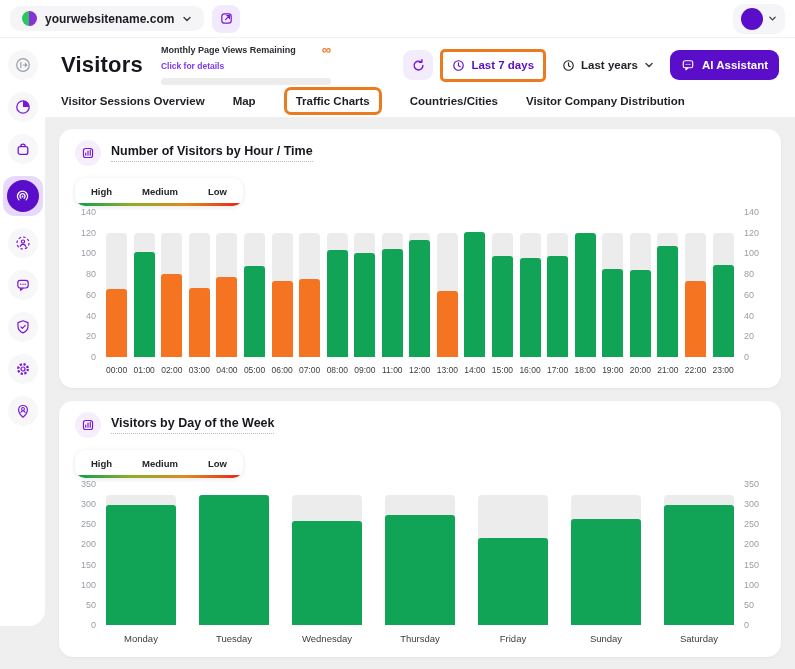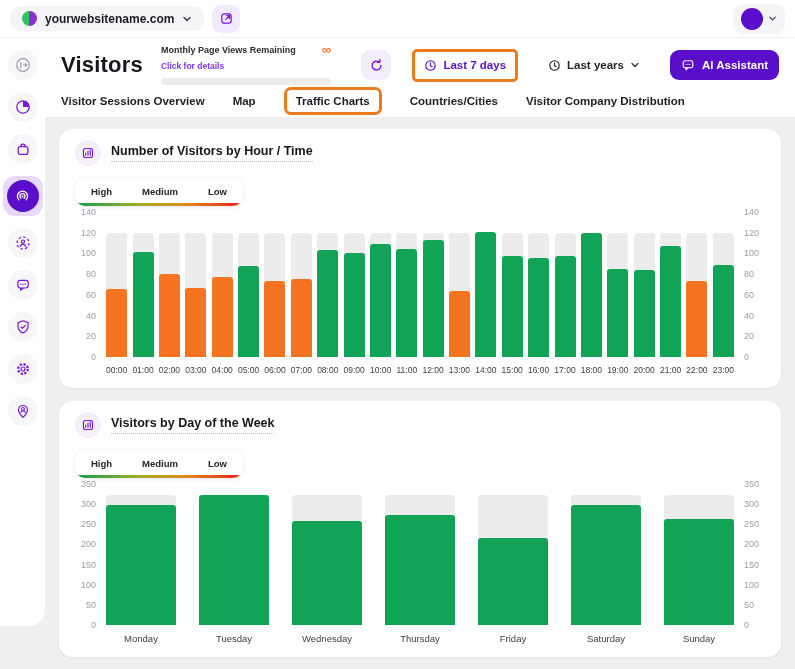--- a/index.html
+++ b/index.html
@@ -33,21 +33,21 @@
   .main { flex:1; display:flex; flex-direction:column; min-width:0; }
   
   .header { background:#fff; padding:7px 16px 2px; display:flex; align-items:center; gap:18px; }
   .page-title { font-size:22px; font-weight:700; color:#15171c; letter-spacing:.2px; }
   .quota { width:170px; }
   .quota-top { display:flex; justify-content:space-between; align-items:flex-start; }
   .quota-title { font-size:9px; font-weight:700; color:#2a2c31; }
   .quota-link { font-size:8.5px; color:#7c3aed; font-weight:700; cursor:pointer; display:inline-block; margin-top:1px; }
   .quota-value { font-size:13px; font-weight:700; color:#f4731f; line-height:10px; }
   .quota-bar { margin-top:5px; height:7px; background:#ececec; border-radius:4px; }
-  .header-right { margin-left:auto; display:flex; align-items:center; gap:21px; }
+  .header-right { margin-left:auto; display:flex; align-items:center; gap:7px; }
   .icon-btn { width:30px; height:30px; border-radius:9px; background:#f2ecfc; border:none;
     display:flex; align-items:center; justify-content:center; cursor:pointer; }
   .filter-btn { display:flex; align-items:center; gap:6px; font-size:11.5px; font-weight:700;
     color:#23252b; padding:7px 9px; background:transparent; border:none; cursor:pointer;
     font-family:"Liberation Sans",sans-serif; white-space:nowrap; }
   .filter-btn.active { color:#5b0ec9; }
   .annotation { border:3px solid #ec7a1e; border-radius:5px; display:inline-flex; }
   .ai-btn { display:flex; align-items:center; gap:7px; background:#5b0ec9; color:#fff;
     font-size:11.5px; font-weight:700; padding:8px 11px; border-radius:9px; border:none;
     cursor:pointer; font-family:"Liberation Sans",sans-serif; white-space:nowrap; }
@@ -346,27 +346,20 @@
               <div class="bar-group">
                 <div class="bar-stack">
                   <div class="bar-track" style="height: 85.7143%;"></div>
                   <div class="bar-fill" style="height: 71.4286%; background: rgb(18, 164, 86);"></div>
                 </div>
                 <div class="bar-label">09:00</div>
               </div>
               <div class="bar-group">
                 <div class="bar-stack">
                   <div class="bar-track" style="height: 85.7143%;"></div>
-                  <div class="bar-fill" style="height: 77.8571%; background: rgb(18, 164, 86);"></div>
-                </div>
-                <div class="bar-label">10:00</div>
-              </div>
-              <div class="bar-group">
-                <div class="bar-stack">
-                  <div class="bar-track" style="height: 85.7143%;"></div>
                   <div class="bar-fill" style="height: 74.2857%; background: rgb(18, 164, 86);"></div>
                 </div>
                 <div class="bar-label">11:00</div>
               </div>
               <div class="bar-group">
                 <div class="bar-stack">
                   <div class="bar-track" style="height: 85.7143%;"></div>
                   <div class="bar-fill" style="height: 80.7143%; background: rgb(18, 164, 86);"></div>
                 </div>
                 <div class="bar-label">12:00</div>
@@ -525,30 +518,30 @@
               <div class="bar-group">
                 <div class="bar-stack">
                   <div class="bar-track" style="height: 92%;"></div>
                   <div class="bar-fill" style="height: 61.4286%; background: rgb(18, 164, 86);"></div>
                 </div>
                 <div class="bar-label">Friday</div>
               </div>
               <div class="bar-group">
                 <div class="bar-stack">
                   <div class="bar-track" style="height: 92%;"></div>
+                  <div class="bar-fill" style="height: 75.1429%; background: rgb(18, 164, 86);"></div>
+                </div>
+                <div class="bar-label">Sunday</div>
+              </div>
+              <div class="bar-group">
+                <div class="bar-stack">
+                  <div class="bar-track" style="height: 92%;"></div>
                   <div class="bar-fill" style="height: 85.1429%; background: rgb(18, 164, 86);"></div>
                 </div>
                 <div class="bar-label">Saturday</div>
-              </div>
-              <div class="bar-group">
-                <div class="bar-stack">
-                  <div class="bar-track" style="height: 92%;"></div>
-                  <div class="bar-fill" style="height: 75.1429%; background: rgb(18, 164, 86);"></div>
-                </div>
-                <div class="bar-label">Sunday</div>
               </div>
             </div>
           <div class="axis axis-right">
               <span class="tick" style="bottom: 0%;">0</span>
               <span class="tick" style="bottom: 14.2857%;">50</span>
               <span class="tick" style="bottom: 28.5714%;">100</span>
               <span class="tick" style="bottom: 42.8571%;">150</span>
               <span class="tick" style="bottom: 57.1429%;">200</span>
               <span class="tick" style="bottom: 71.4286%;">250</span>
               <span class="tick" style="bottom: 85.7143%;">300</span>

